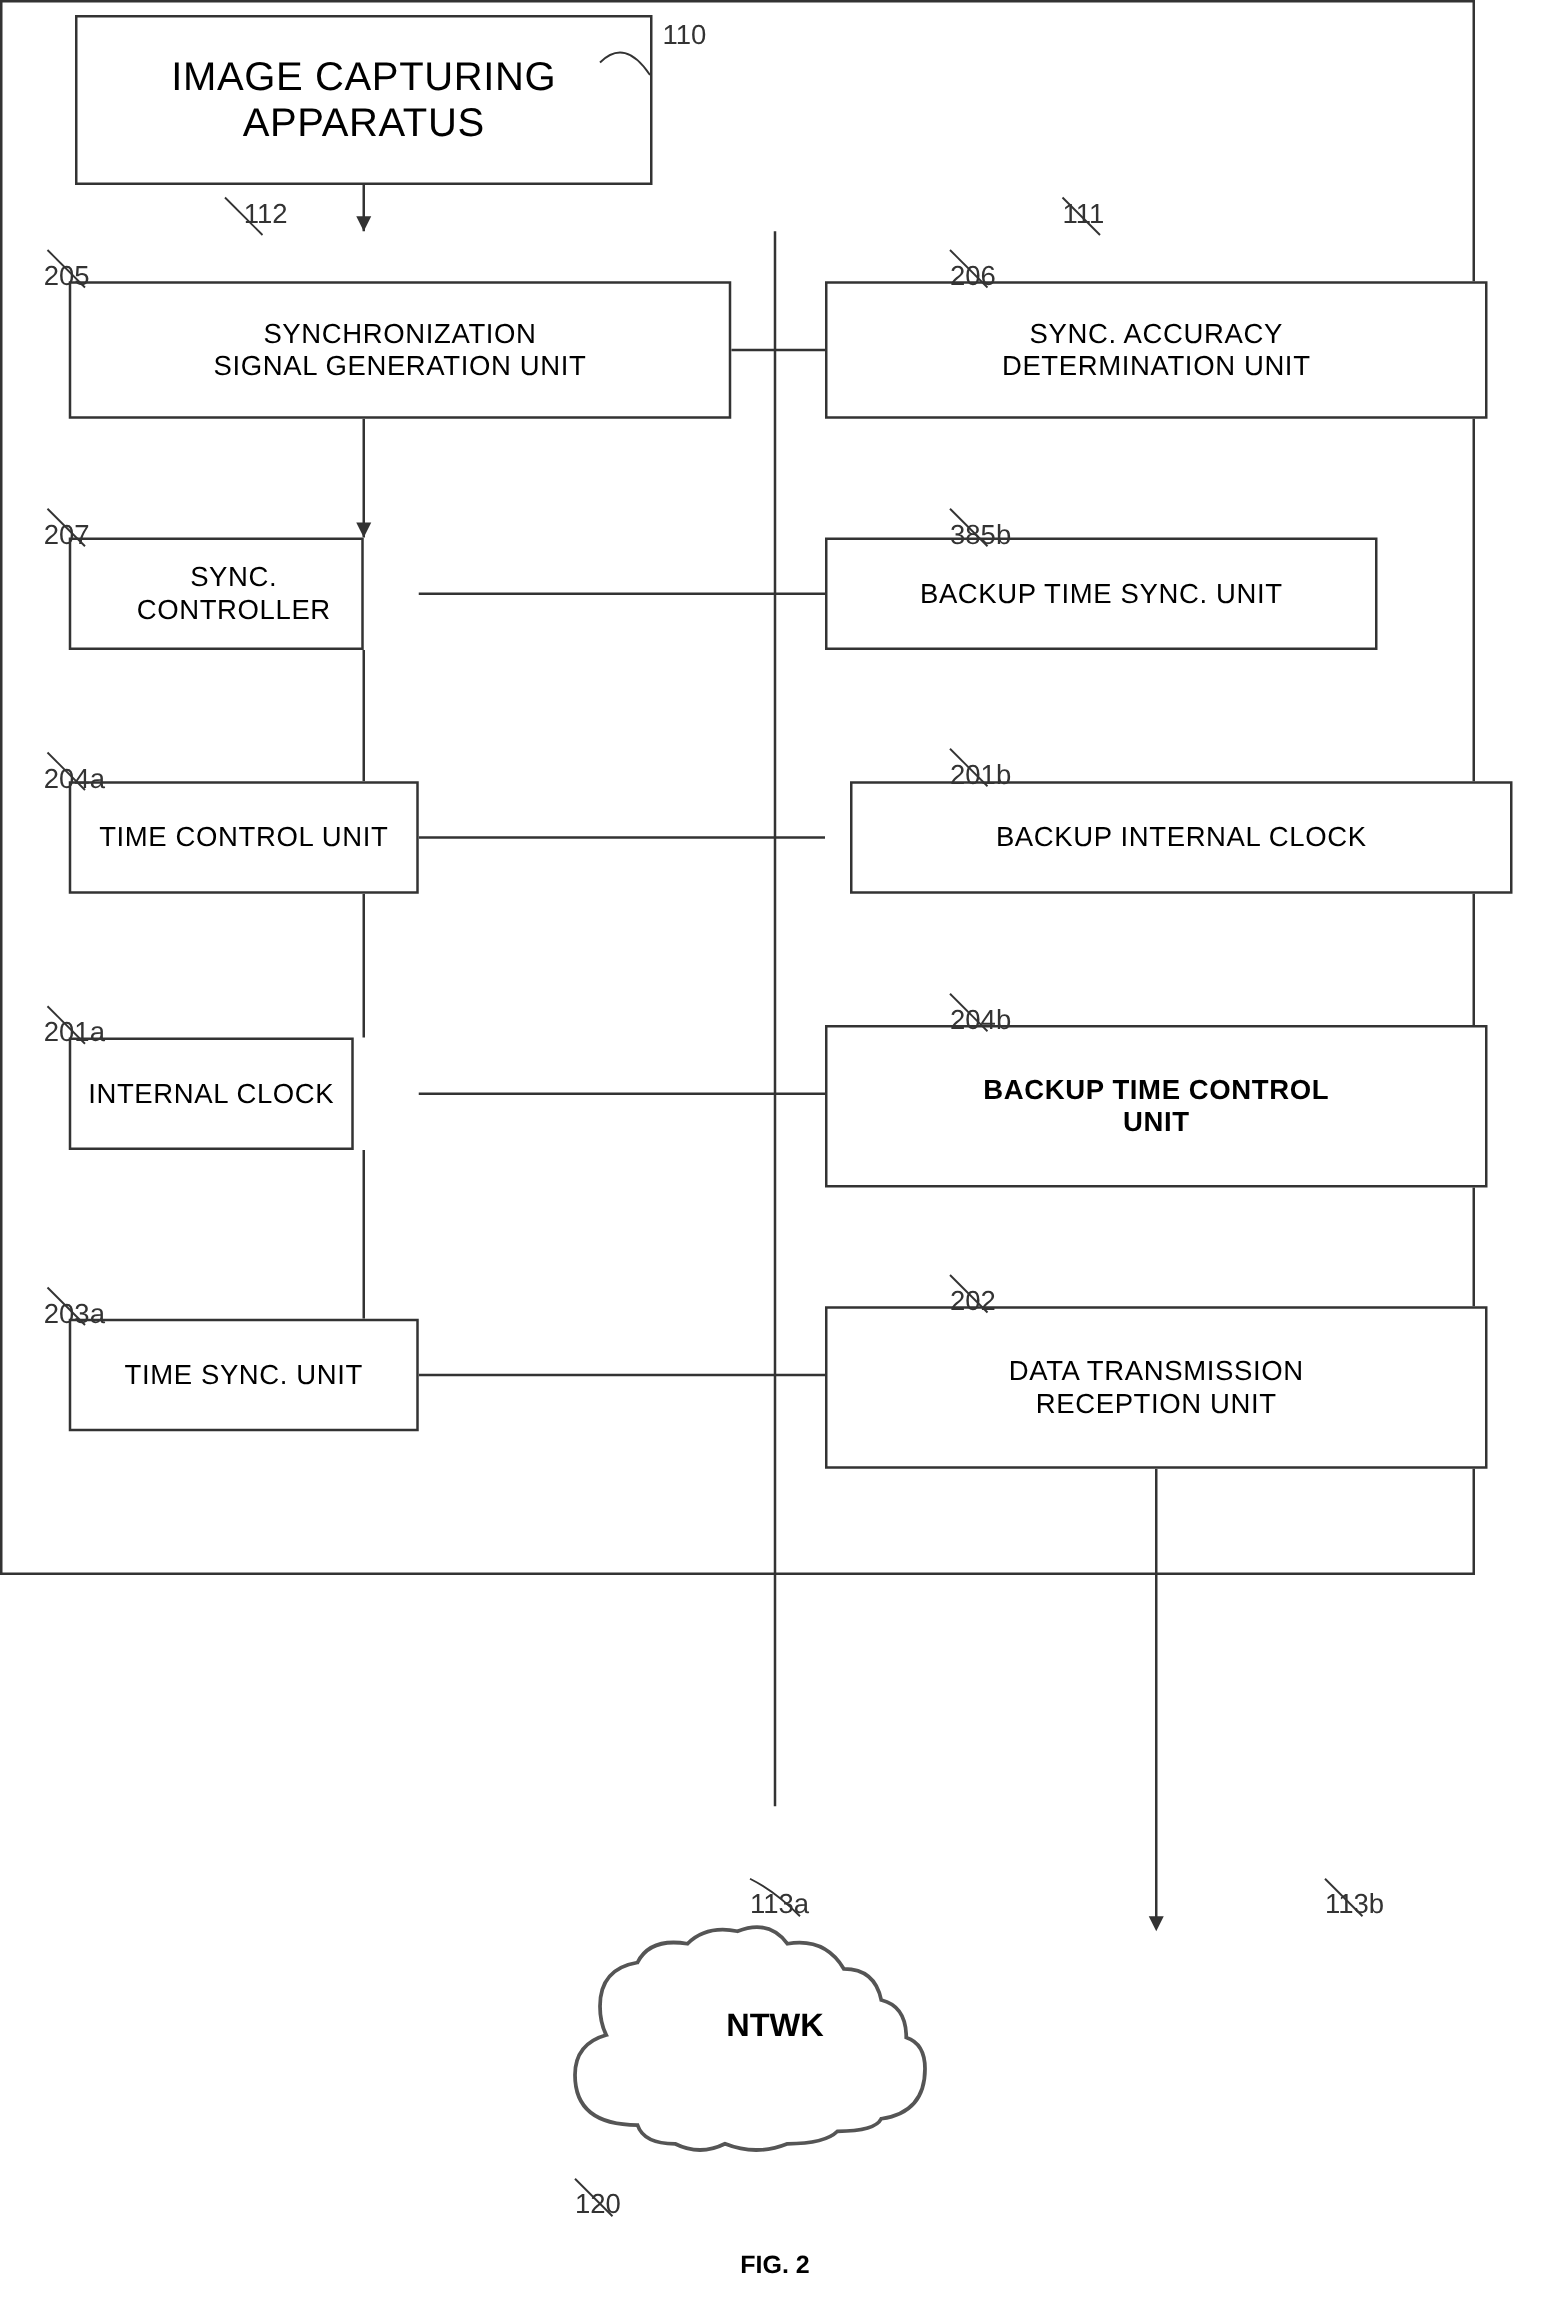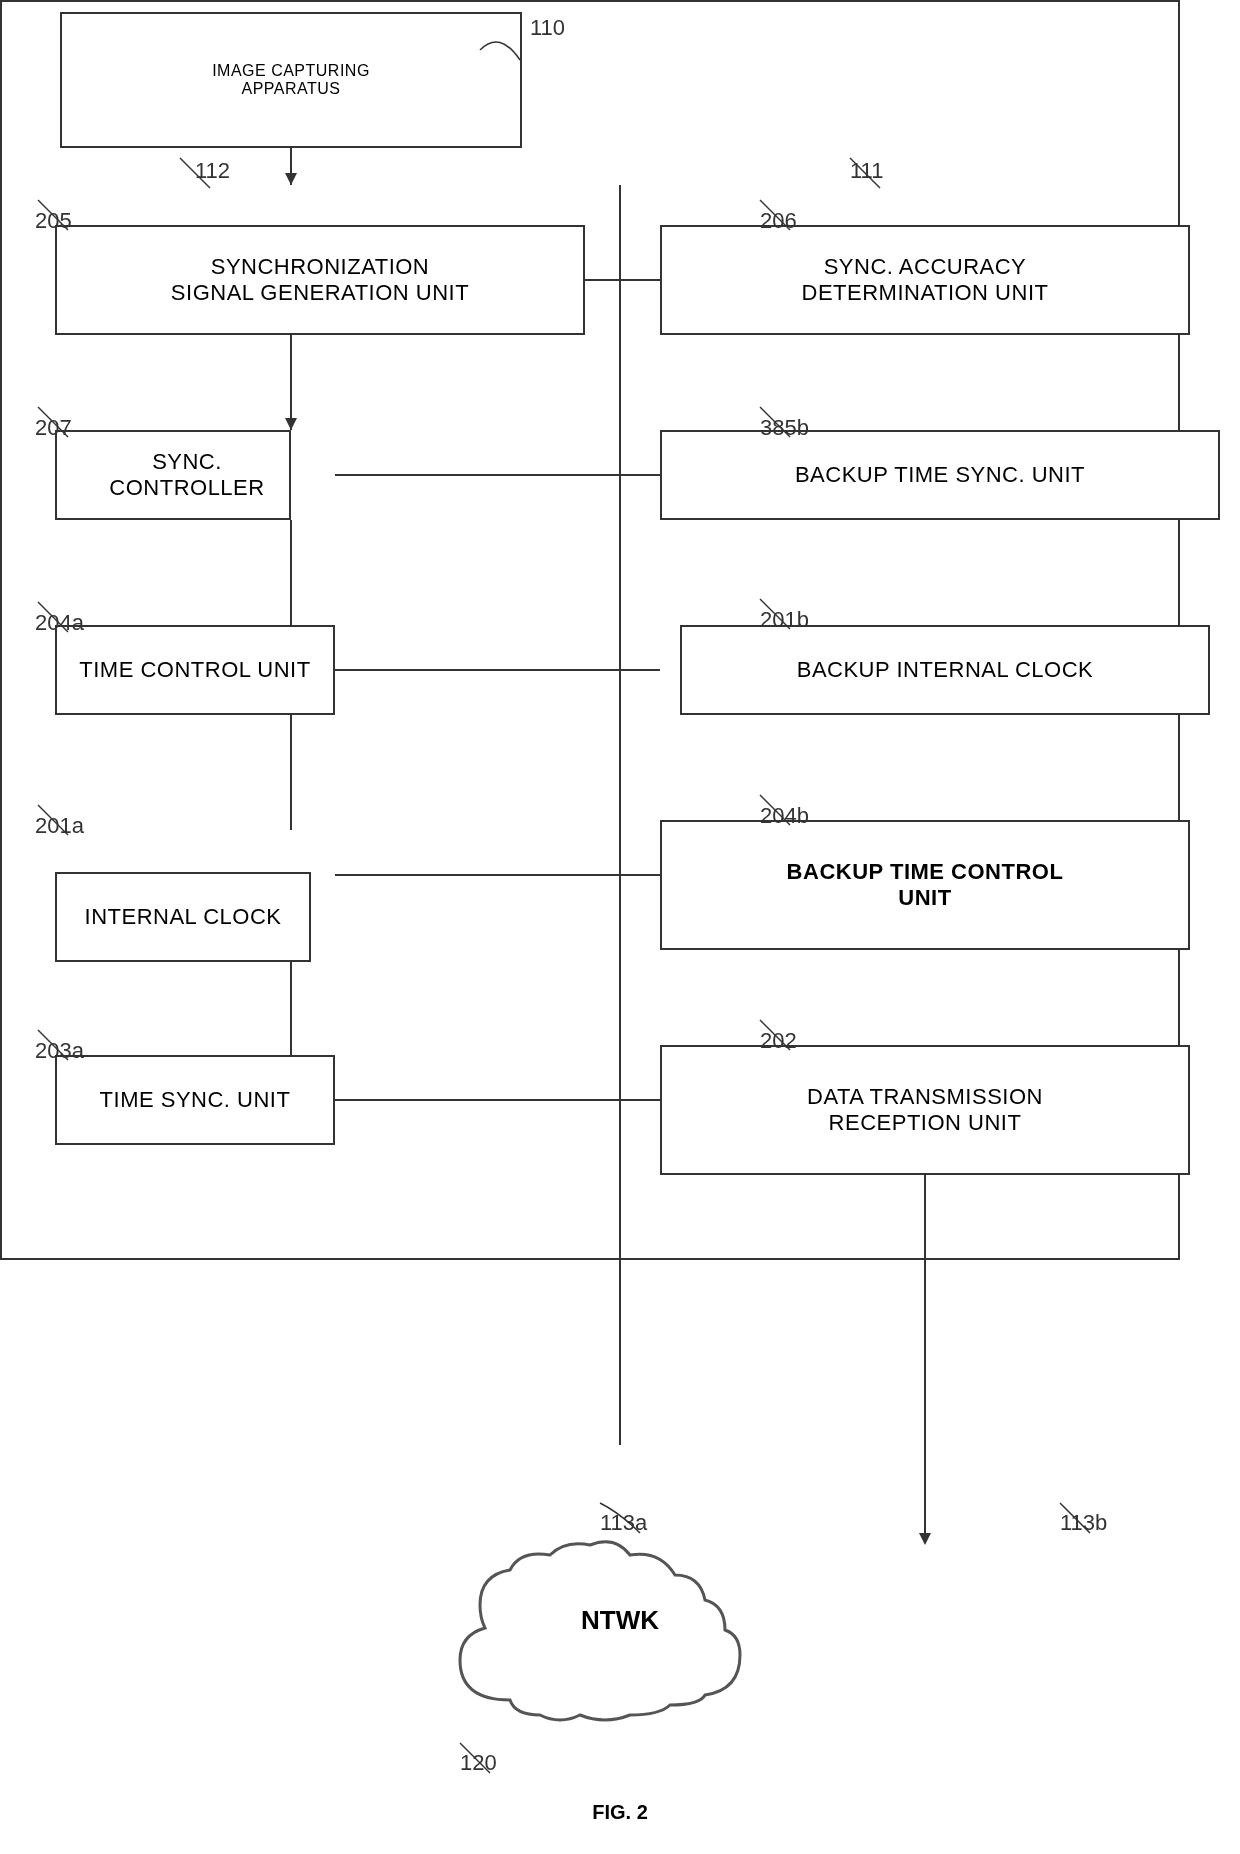--- a/index.html
+++ b/index.html
@@ -69,22 +69,22 @@
 
     #box-tcu {
       left: 55px;
       top: 625px;
       width: 280px;
       height: 90px;
     }
 
     #box-ic {
       left: 55px;
-      top: 872px;
-      width: 256px;
+      top: 830px;
+      width: 228px;
       height: 90px;
     }
 
     #box-tsu {
       left: 55px;
       top: 1055px;
       width: 280px;
       height: 90px;
     }
 
@@ -92,21 +92,21 @@
     #box-sadu {
       left: 660px;
       top: 225px;
       width: 530px;
       height: 110px;
     }
 
     #box-btsu {
       left: 660px;
       top: 430px;
-      width: 560px;
+      width: 442px;
       height: 90px;
     }
 
     #box-bic {
       left: 680px;
       top: 625px;
       width: 530px;
       height: 90px;
     }
 
@@ -193,21 +193,21 @@
     <line x1="291" y1="920" x2="291" y2="1055" stroke="#333" stroke-width="2"></line>
 
     <line x1="335" y1="1100" x2="660" y2="1100" stroke="#333" stroke-width="2"></line>
 
     <line x1="925" y1="1175" x2="925" y2="1540" stroke="#333" stroke-width="2"></line>
     <polygon points="925,1545 919,1533 931,1533" fill="#333"></polygon>
 
   </svg>
 
   <div class="box" id="box-ica">
-    <span style="white-space:pre-line; font-size:16px;">IMAGE CAPTURING
+    <span style="white-space:pre-line; font-size:32px;">IMAGE CAPTURING
 APPARATUS</span>
   </div>
 
   <div class="ref-label" style="left:530px; top:15px;">110</div>
 
   <svg style="position:absolute;left:460px;top:10px;width:100px;height:60px;pointer-events:none;">
     <path d="M 60 50 Q 40 20 20 40" stroke="#333" stroke-width="1.5" fill="none"></path>
   </svg>
 
   <div class="ref-label" style="left:195px; top:158px;">112</div>

